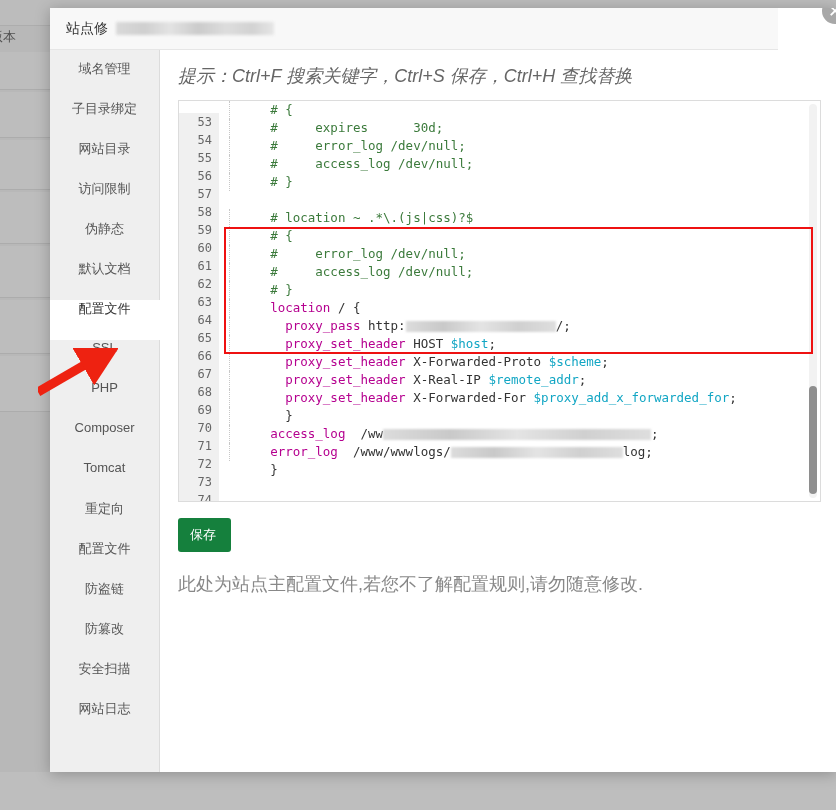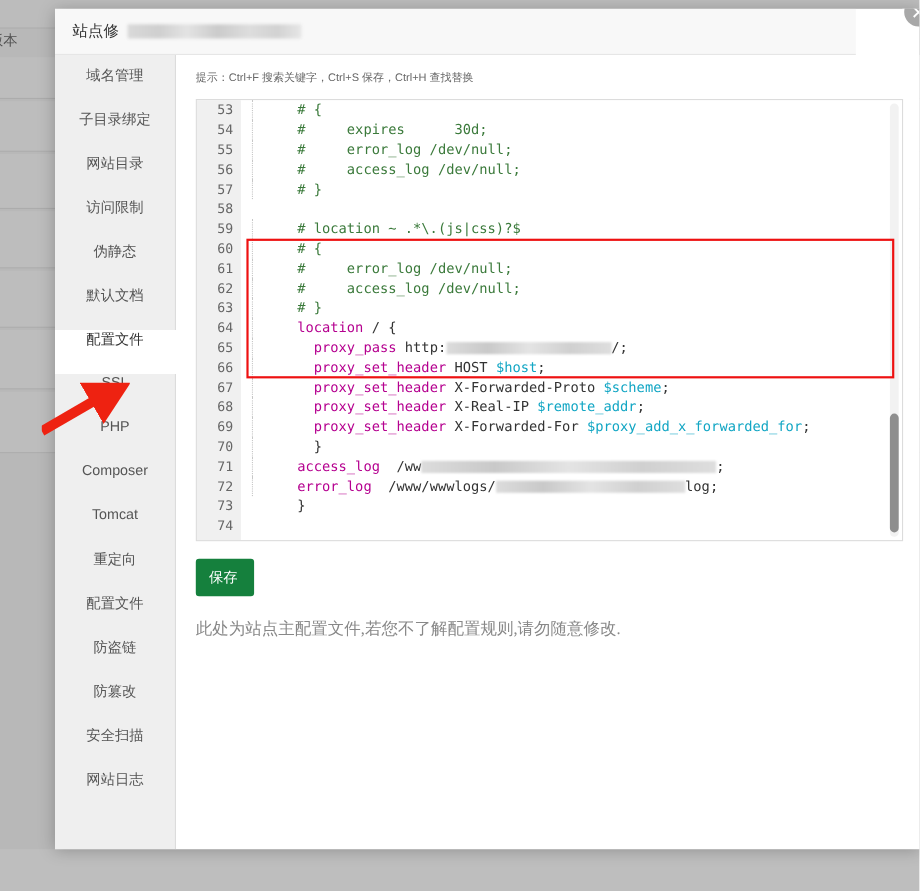--- a/index.html
+++ b/index.html
@@ -103,36 +103,37 @@
   }
 
   
   #content {
     flex: 1;
     background: #ffffff;
     padding: 14px 18px 0 18px;
     position: relative;
   }
   #hint {
-    font-size: 10px; color: #666;
+    font-size: 18px; color: #666;
     margin-bottom: 12px;
+    font-style: italic;
   }
 
   
   #editor {
     position: relative;
     width: 643px; height: 402px;
     border: 1px solid #dcdcdc;
     background: #ffffff;
     overflow: hidden;
     font-family: "DejaVu Sans Mono", "Liberation Mono", monospace;
     font-size: 12.5px;
   }
   #gutter {
-    position: absolute; left: 0; top: 0;
+    position: absolute; left: 0; top: 12px;
     width: 40px; height: 100%;
     background: #f0f0f0;
   }
   .ln {
     height: 18px; line-height: 18px;
     text-align: right; padding-right: 7px;
     color: #666; font-size: 12px;
   }
   #code-area {
     position: absolute; left: 40px; top: 0;
@@ -184,21 +185,21 @@
     display: inline-block;
     background: #20a53a;
     color: #ffffff;
     font-size: 13px;
     padding: 8px 15px;
     border: none; border-radius: 3px;
     cursor: pointer;
   }
   #footnote {
     margin-top: 20px;
-    font-size: 15px; color: #888; font-family: Liberation Serif, serif;
+    font-size: 18px; color: #888;
   }
 
   
   #arrow-annotation {
     position: absolute; left: 38px; top: 348px;
     width: 80px; height: 50px;
     z-index: 40; pointer-events: none;
   }
 </style>
 </head>

